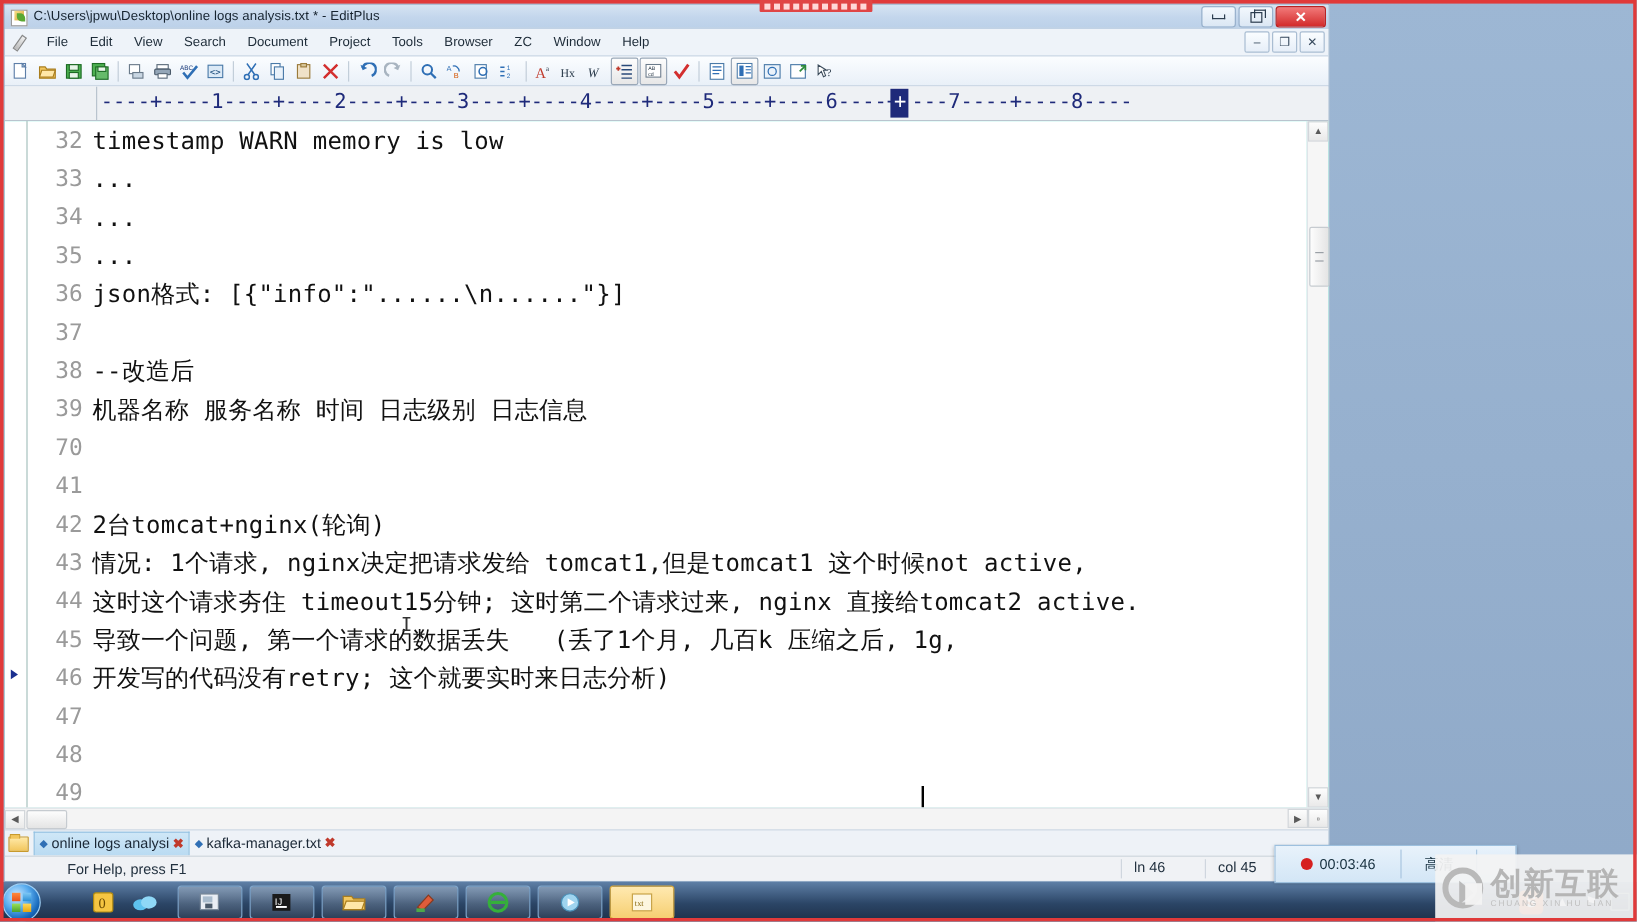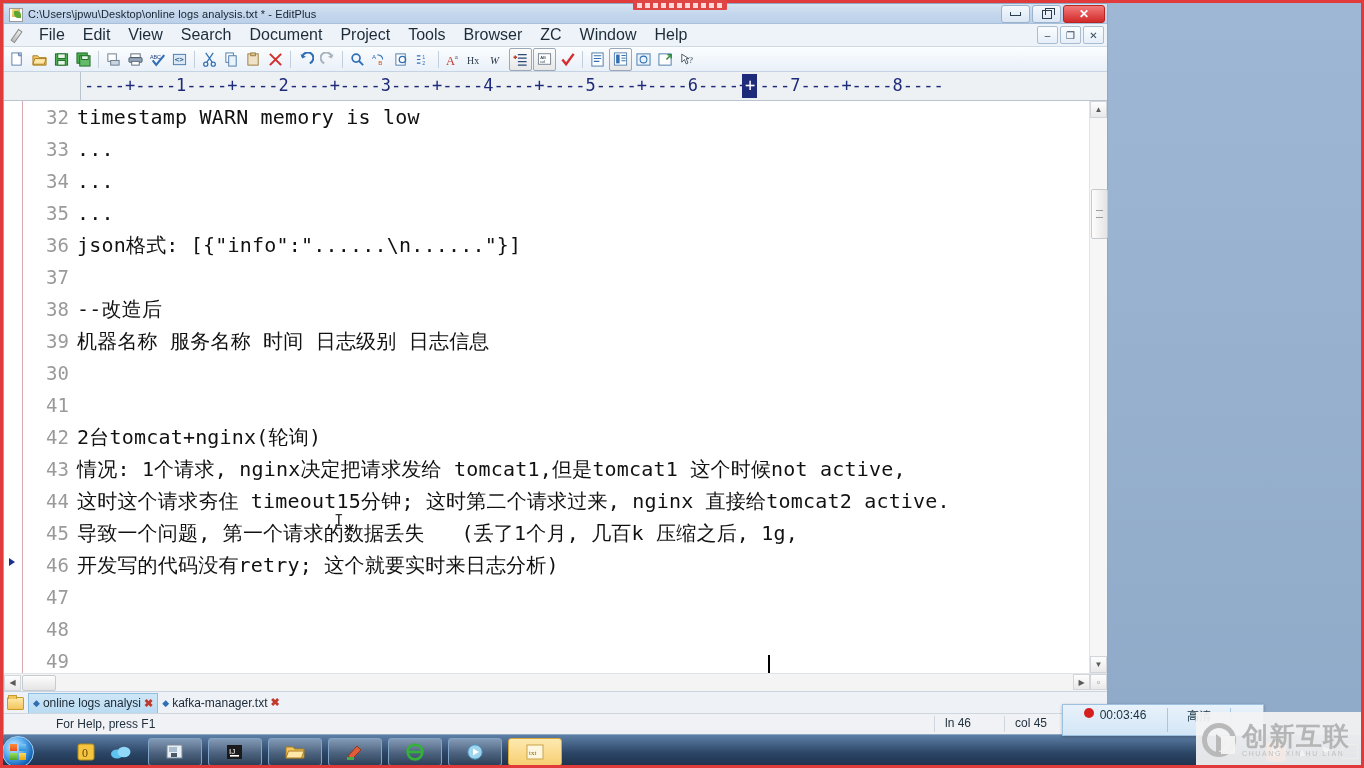--- a/index.html
+++ b/index.html
@@ -89,21 +89,21 @@
   }
   .menubar .logo-pen {
     width: 22px; height: 18px; margin-left: 4px; position: relative; flex:none;
   }
   .menubar .logo-pen:before{
     content:""; position:absolute; left:6px; top:3px; width:3px;height:12px;
     background: linear-gradient(#eee,#bbb); transform: rotate(35deg);
     border:1px solid #888;
   }
   .menu-item {
-    font-size: 16px; color: #1d2b38; padding: 2px 9px; cursor: default; white-space: nowrap;
+    font-size: 11px; color: #1d2b38; padding: 2px 9px; cursor: default; white-space: nowrap;
   }
   .mdi-btns { position:absolute; right:3px; top:2px; display:flex; gap:2px; }
   .mdi-b {
     width:19px;height:16px;border:1px solid #a9bdd2;border-radius:2px;
     background: linear-gradient(#fafdff,#e6eef8);
     display:flex;align-items:center;justify-content:center;font-size:10px;color:#35485c;
   }
 
   
   .toolbar {
@@ -225,21 +225,21 @@
   .st-cell { position:absolute; top:2px; height:16px; border-left:1px solid #cfd6de;
      padding-left:10px; font-size:12px; color:#22313f;}
 
   
   .rec-widget {
     position:absolute; left:1062px; top:704px; width:200px; height:30px;
     background: linear-gradient(#e8f2fb,#d3e6f6);
     border:1px solid #9dc0de; display:flex; align-items:center; z-index:50;
     box-shadow: 0 1px 3px rgba(0,0,0,.25);
   }
-  .rec-widget .seg { display:flex;align-items:flex-start;justify-content:center;gap:6px;
+  .rec-widget .seg { display:flex;align-items:center;justify-content:center;gap:6px;
     height:24px; border-right:1px solid #a9c6e0; font-size:12px;color:#17303f;}
   .rec-dot{ width:10px;height:10px;border-radius:50%;background:#d62020;}
   .rec-widget .seg.t{ width:104px;}
   .rec-widget .seg.q{ width:62px;}
 
   
   .watermark {
     position:absolute; left:1196px; top:712px; width:168px; height:56px;
     background: rgba(243,243,243,.93); z-index:55;
     display:flex; align-items:center; gap:6px; padding-left:6px;
@@ -544,21 +544,21 @@
       <div class="code">
         <div id="lines">
             <div class="line"><span class="ln">32</span><span class="lt">timestamp WARN memory is low</span></div>
             <div class="line"><span class="ln">33</span><span class="lt">...</span></div>
             <div class="line"><span class="ln">34</span><span class="lt">...</span></div>
             <div class="line"><span class="ln">35</span><span class="lt">...</span></div>
             <div class="line"><span class="ln">36</span><span class="lt">json格式: [{"info":"......\n......"}]</span></div>
             <div class="line"><span class="ln">37</span><span class="lt"></span></div>
             <div class="line"><span class="ln">38</span><span class="lt">--改造后</span></div>
             <div class="line"><span class="ln">39</span><span class="lt">机器名称 服务名称 时间 日志级别 日志信息</span></div>
-            <div class="line"><span class="ln">30</span><span class="lt"></span></div>
+            <div class="line"><span class="ln">70</span><span class="lt"></span></div>
             <div class="line"><span class="ln">41</span><span class="lt"></span></div>
             <div class="line"><span class="ln">42</span><span class="lt">2台tomcat+nginx(轮询)</span></div>
             <div class="line"><span class="ln">43</span><span class="lt">情况: 1个请求, nginx决定把请求发给 tomcat1,但是tomcat1 这个时候not active,</span></div>
             <div class="line"><span class="ln">44</span><span class="lt">这时这个请求夯住 timeout15分钟; 这时第二个请求过来, nginx 直接给tomcat2 active.</span></div>
             <div class="line"><span class="ln">45</span><span class="lt">导致一个问题, 第一个请求的数据丢失   (丢了1个月, 几百k 压缩之后, 1g,</span></div>
             <div class="line"><span class="ln">46</span><span class="lt">开发写的代码没有retry; 这个就要实时来日志分析)</span></div>
             <div class="line"><span class="ln">47</span><span class="lt"></span></div>
             <div class="line"><span class="ln">48</span><span class="lt"></span></div>
             <div class="line"><span class="ln">49</span><span class="lt"></span></div>
           </div>

